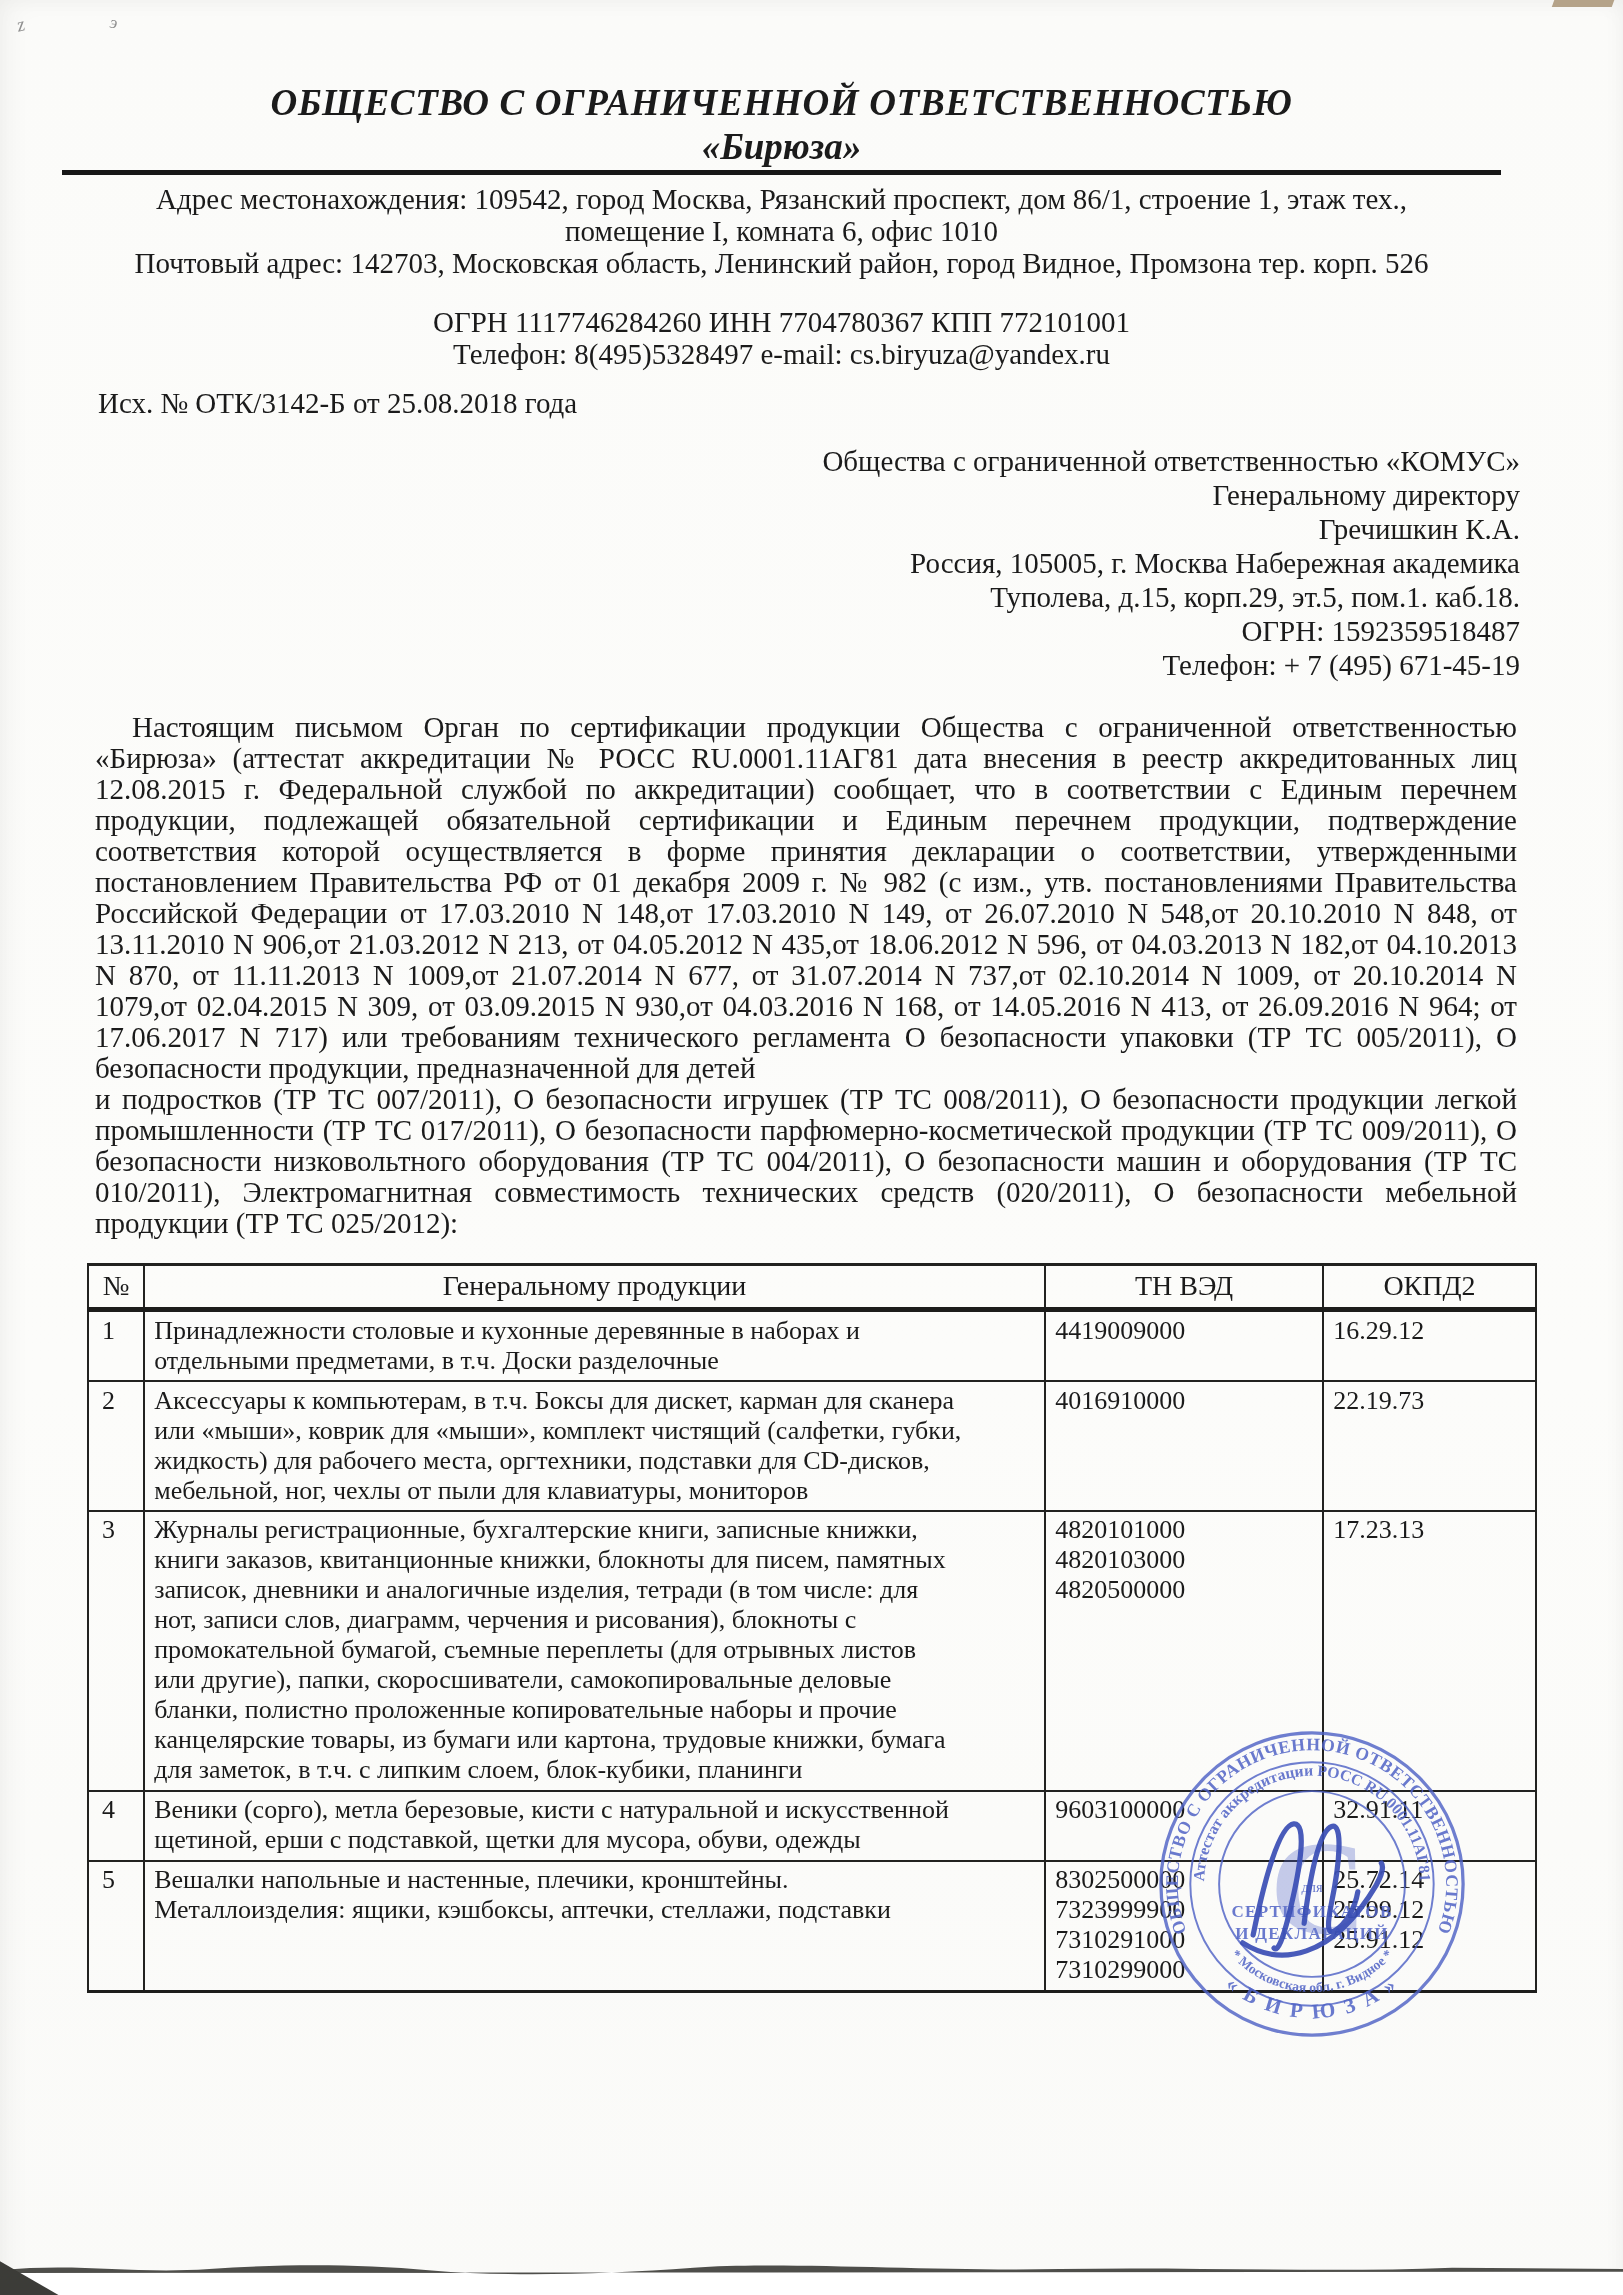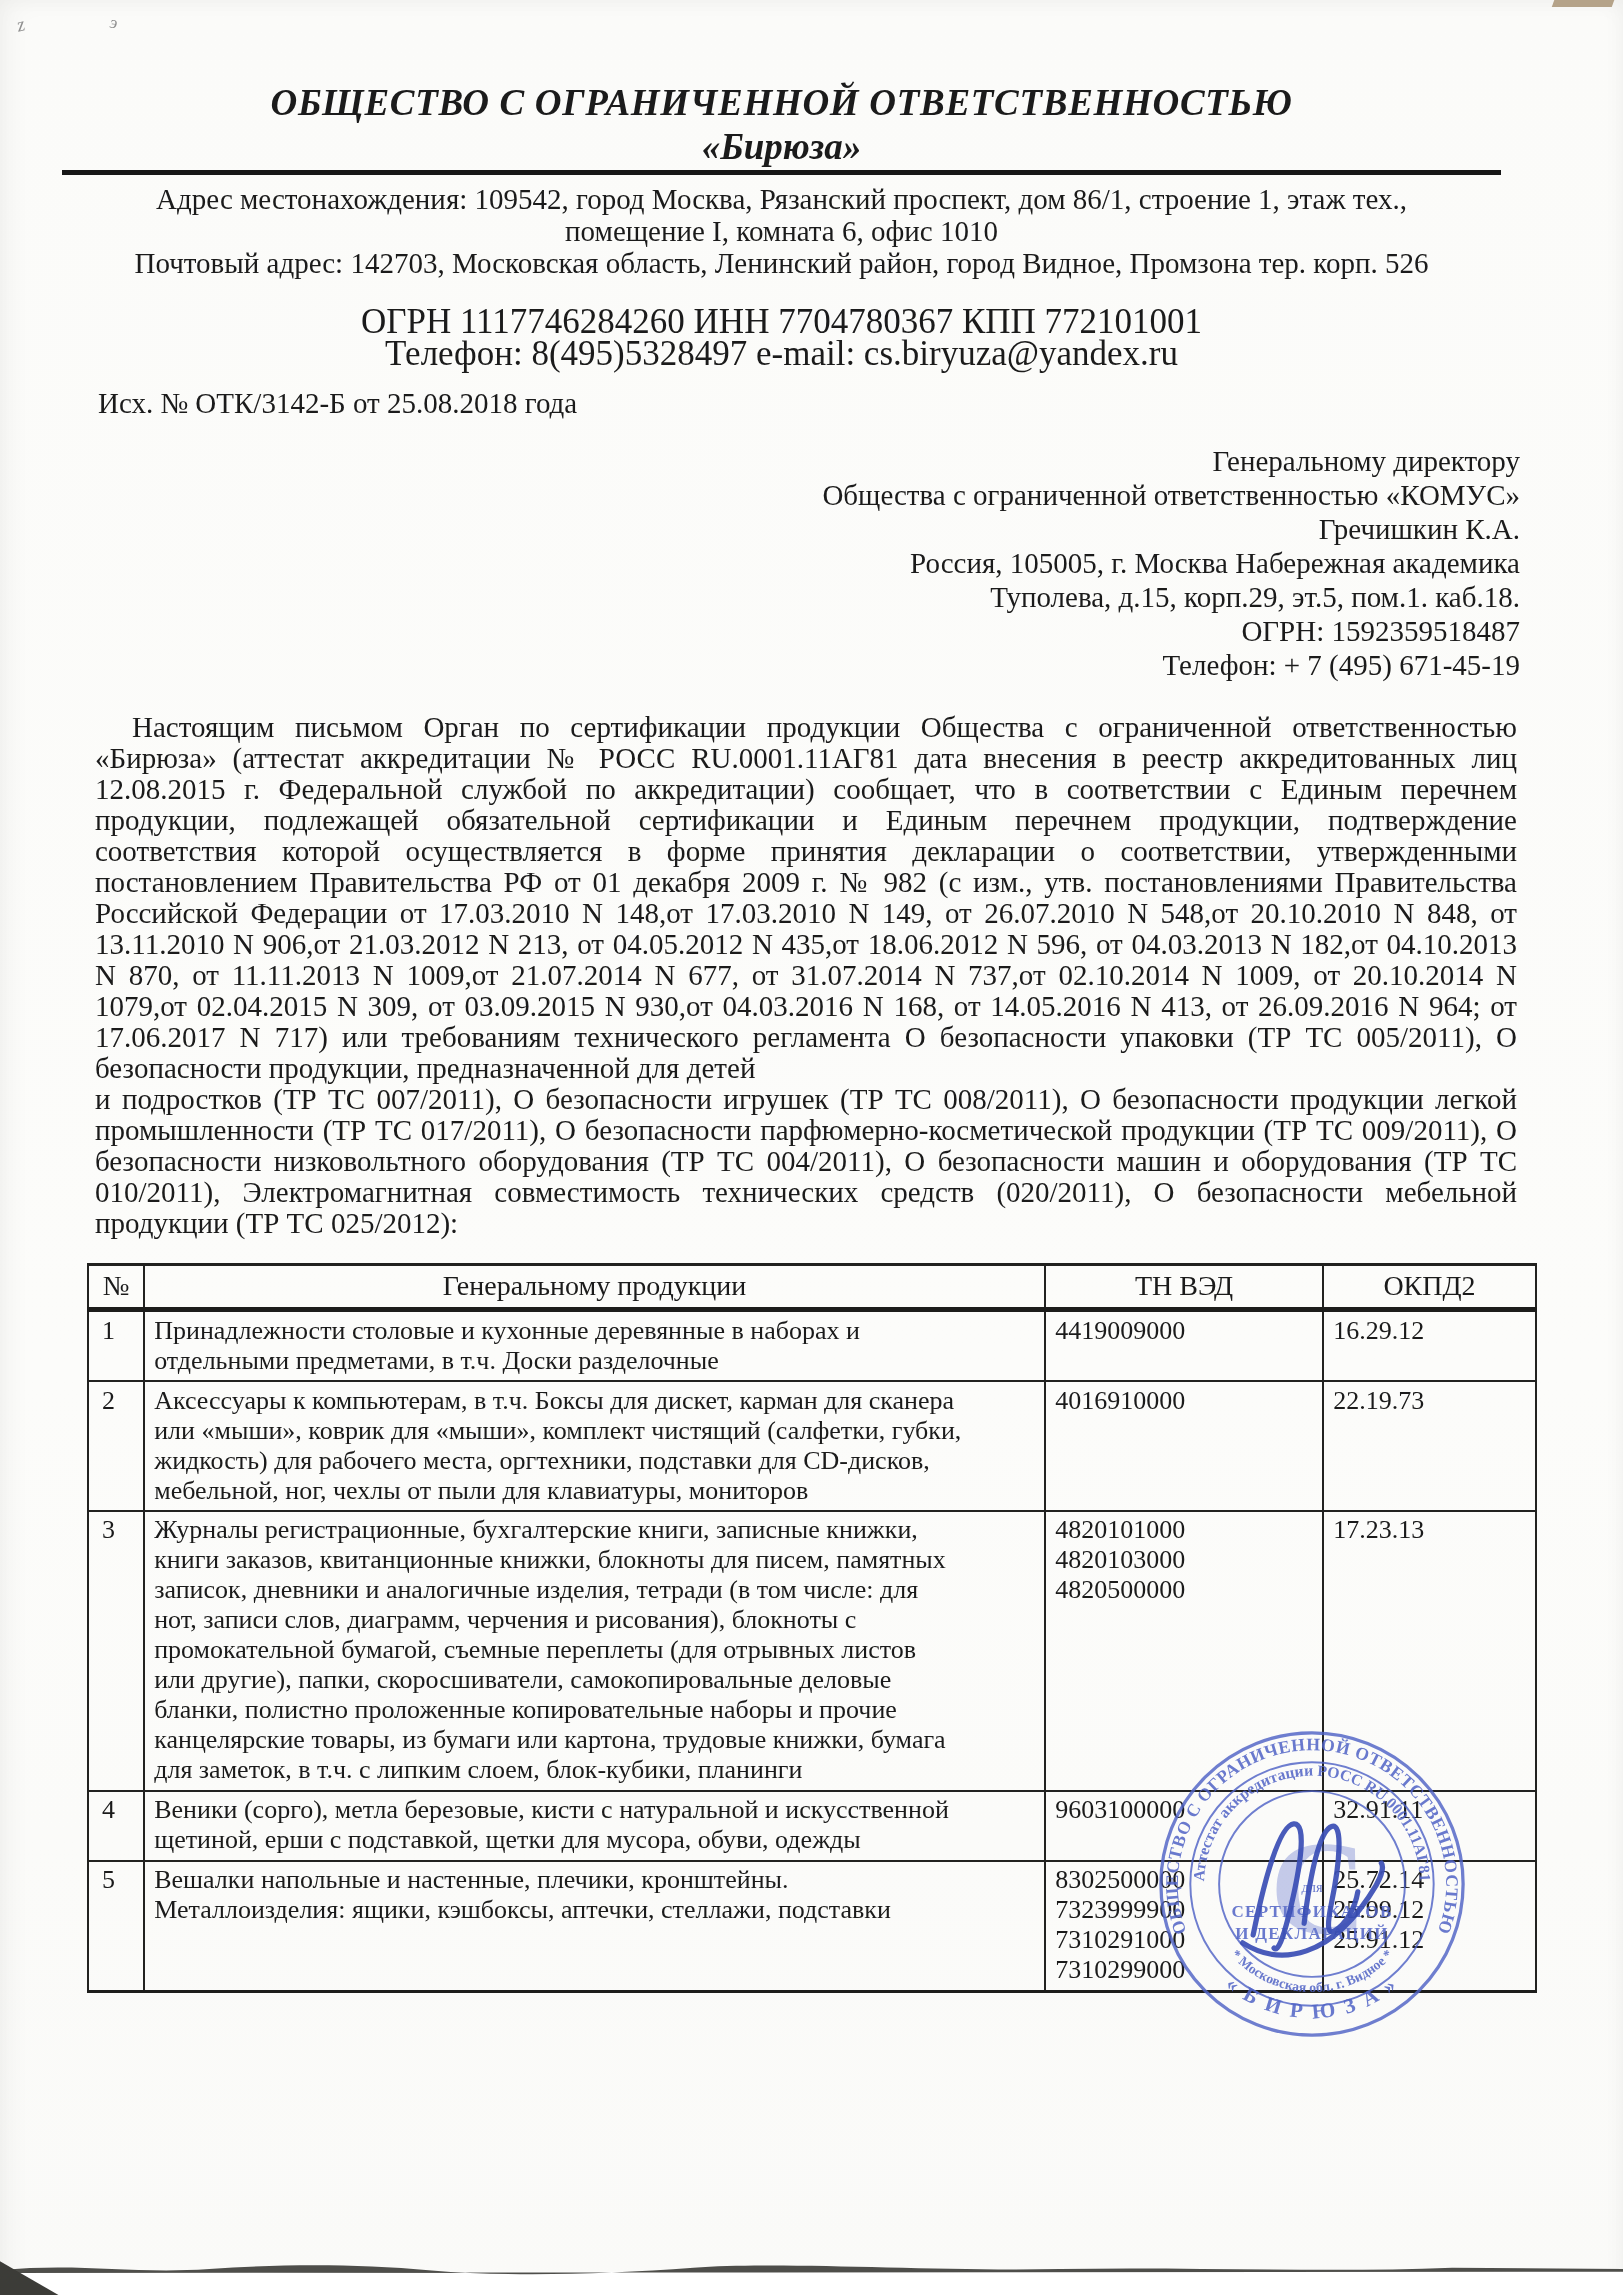--- a/index.html
+++ b/index.html
@@ -12,21 +12,21 @@
     color:#1b1b1b;
     overflow:hidden;
     box-shadow:inset 9.2px 0 26px rgba(0,0,0,0.04), inset -3.9px 0 19.6px rgba(0,0,0,0.03);
   }
   
   .letterhead{margin:0 122px 0 62px;padding-top:82px;text-align:center;}
   .org-type{font-size:37px;font-weight:bold;font-style:italic;line-height:41px;letter-spacing:0.7px;}
   .org-name{font-size:37px;font-weight:bold;font-style:italic;line-height:39px;margin-top:3.9px;}
   .head-rule{height:4.6px;background:#171717;margin-top:4.6px;}
   .addr{margin-top:7.9px;font-size:29px;line-height:32px;}
-  .ogrn-block{margin-top:27.5px;font-size:35px;line-height:32px;}
+  .ogrn-block{margin-top:27.5px;font-size:29px;line-height:32px;}
   
   .ref-line{margin:17px 16px 0 98px;font-size:29px;line-height:33px;text-align:left;}
   .recipient{margin:23.6px 103px 0 0;text-align:right;font-size:29px;line-height:34px;}
   
   .doc-title{margin-top:110px;text-align:center;font-size:30px;line-height:33px;}
   .body-text{margin:30px 106px 0 95px;font-size:29px;line-height:31px;text-align:justify;}
   .para1{text-indent:37px;}
   .para2{margin-top:0;}
   
   table.products{
@@ -87,22 +87,22 @@
     </div>
     <div class="ogrn-block">
       <div>ОГРН 1117746284260 ИНН 7704780367 КПП 772101001</div>
       <div>Телефон: 8(495)5328497 e-mail: cs.biryuza@yandex.ru</div>
     </div>
   </div>
 
   <div class="ref-line">Исх. № ОТК/3142-Б от 25.08.2018 года</div>
 
   <div class="recipient">
+    <div>Общества с ограниченной ответственностью «КОМУС»</div>
     <div>Генеральному директору</div>
-    <div>Общества с ограниченной ответственностью «КОМУС»</div>
     <div>Гречишкин К.А.</div>
     <div>Россия, 105005, г. Москва Набережная академика</div>
     <div>Туполева, д.15, корп.29, эт.5, пом.1. каб.18.</div>
     <div>ОГРН: 1592359518487</div>
     <div>Телефон: + 7 (495) 671-45-19</div>
   </div>
 
   <div class="body-text para1">Настоящим письмом Орган по сертификации продукции Общества с ограниченной ответственностью «Бирюза» (аттестат аккредитации № РОСС RU.0001.11АГ81 дата внесения в реестр аккредитованных лиц  12.08.2015 г. Федеральной службой по аккредитации) сообщает, что в соответствии с Единым перечнем продукции, подлежащей обязательной сертификации и Единым перечнем продукции, подтверждение соответствия которой осуществляется в форме принятия декларации о соответствии, утвержденными постановлением Правительства РФ от 01 декабря 2009 г. № 982 (с изм., утв. постановлениями Правительства Российской Федерации от 17.03.2010 N 148,от 17.03.2010 N 149, от 26.07.2010 N 548,от 20.10.2010 N 848, от 13.11.2010 N 906,от 21.03.2012 N 213, от 04.05.2012 N 435,от 18.06.2012 N 596, от 04.03.2013 N 182,от 04.10.2013 N 870, от 11.11.2013 N 1009,от 21.07.2014 N 677, от 31.07.2014 N 737,от 02.10.2014 N 1009, от 20.10.2014 N 1079,от 02.04.2015 N 309, от 03.09.2015 N 930,от 04.03.2016 N 168, от 14.05.2016 N 413, от 26.09.2016 N 964; от 17.06.2017 N 717) или требованиям технического регламента О безопасности упаковки (ТР ТС 005/2011), О безопасности продукции, предназначенной для детей</div>
   <div class="body-text para2">и подростков (ТР ТС 007/2011), О безопасности игрушек (ТР ТС 008/2011), О безопасности продукции легкой промышленности (ТР ТС 017/2011), О безопасности парфюмерно-косметической продукции (ТР ТС 009/2011), О безопасности низковольтного оборудования (ТР ТС 004/2011), О безопасности машин и оборудования (ТР ТС 010/2011), Электромагнитная совместимость технических средств (020/2011), О безопасности мебельной продукции (ТР ТС 025/2012):</div>
 

